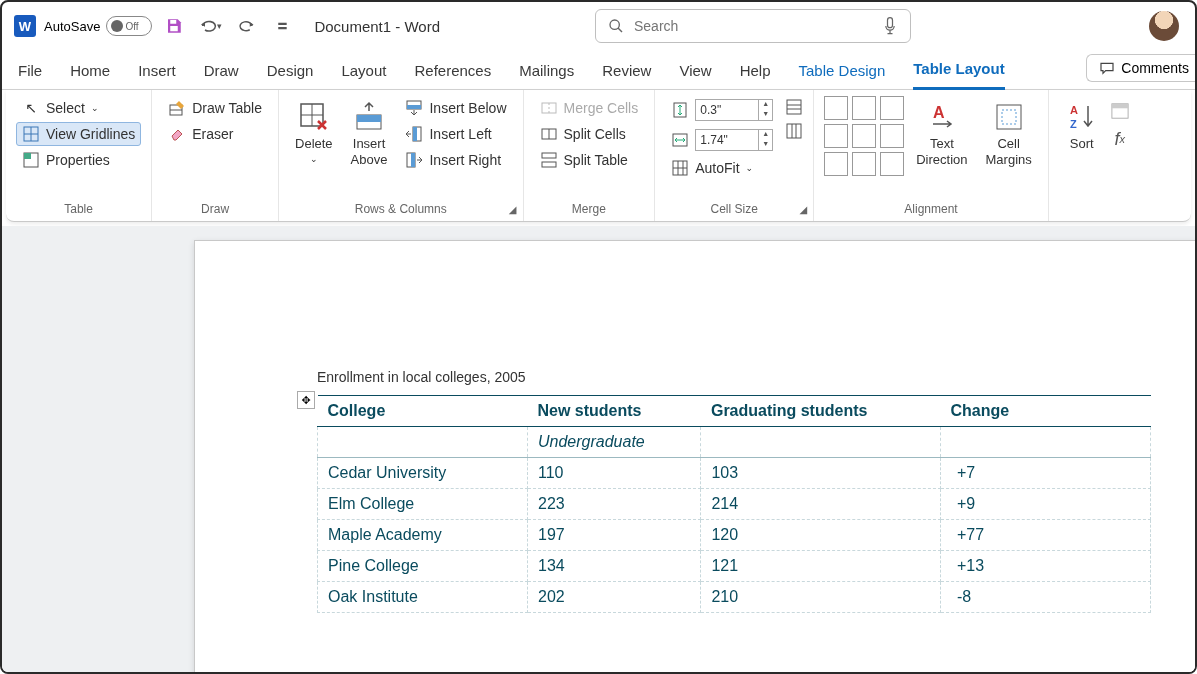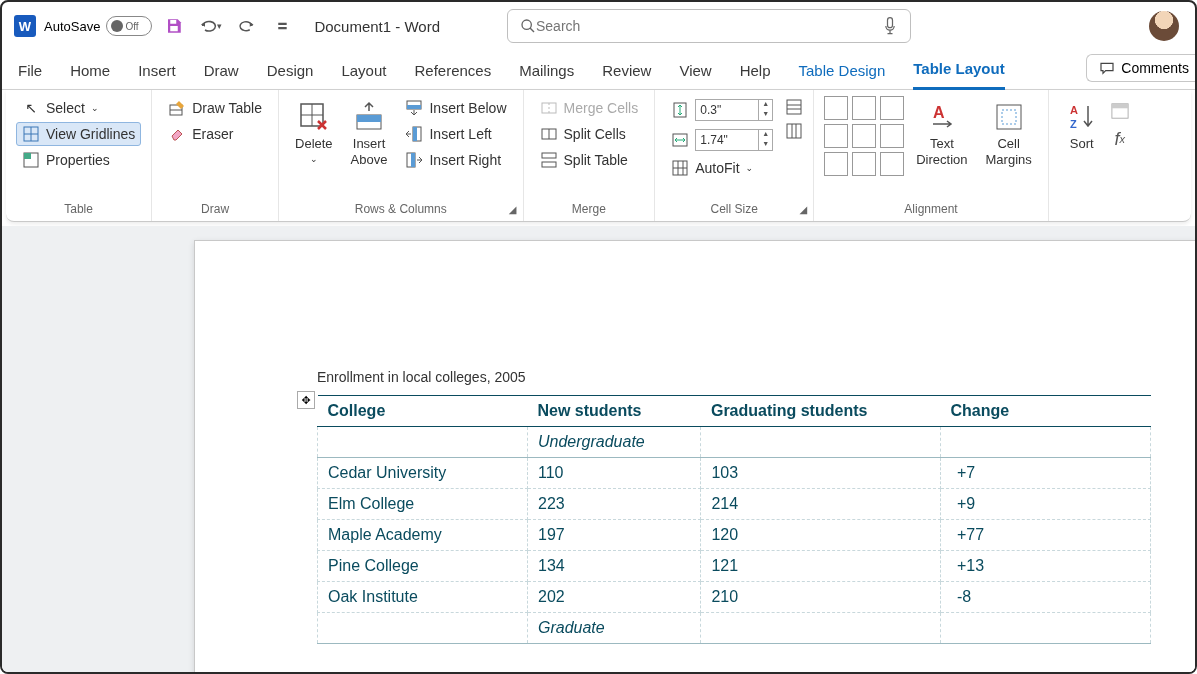--- a/index.html
+++ b/index.html
@@ -7,21 +7,21 @@
 
 
 .titlebar { height: 48px; display: flex; align-items: center; padding: 0 12px; gap: 8px; }
 .app-icon { width: 22px; height: 22px; background: #185abd; border-radius: 3px; display: flex; align-items: center; justify-content: center; color: #fff; font-weight: bold; font-size: 13px; }
 .autosave { display: flex; align-items: center; gap: 6px; font-size: 13px; }
 .toggle { width: 46px; height: 20px; border: 1px solid #888; border-radius: 10px; display: flex; align-items: center; padding: 1px 4px; font-size: 10px; color: #666; gap: 2px; }
 .toggle-knob { width: 12px; height: 12px; background: #666; border-radius: 50%; }
 .qat-btn { width: 28px; height: 28px; display: flex; align-items: center; justify-content: center; color: #555; font-size: 16px; cursor: pointer; }
 .save-ic { width:18px; height:18px; }
 .doc-title { font-size: 15px; color: #333; margin-left: 10px; }
-.searchbox { margin-left: auto; width: 404px; height: 34px; border: 1px solid #bfbfbf; border-radius: 6px; display: flex; align-items: center; padding: 0 12px; background: #fff; }
+.searchbox { margin-left: auto; width: 316px; height: 34px; border: 1px solid #bfbfbf; border-radius: 6px; display: flex; align-items: center; padding: 0 12px; gap: 10px; background: #fff; }
 .searchbox input { border: none; outline: none; flex: 1; font-size: 14px; background: transparent; }
 .avatar { width: 30px; height: 30px; border-radius: 50%; background: radial-gradient(circle at 50% 30%, #f2d5b8 35%, #6b4b38 36%); margin-left: 230px; margin-right: 4px; }
 
 
 .tabs { height: 40px; display: flex; align-items: flex-end; padding: 0 16px; gap: 28px; border-bottom: 1px solid #d0d0d0; position: relative; }
 .tab { font-size: 15px; color: #3a3a3a; padding-bottom: 10px; cursor: pointer; white-space: nowrap; }
 .tab.ctx { color: #0f6cbd; }
 .tab.active { color: #0f6cbd; border-bottom: 3px solid #0f6cbd; margin-bottom: -1px; font-weight: 700; }
 .comments-pill { position: absolute; right: -2px; top: 4px; border: 1px solid #c7c7c7; border-radius: 6px 0 0 6px; border-right: none; padding: 5px 8px 5px 12px; display: flex; align-items: center; gap: 6px; font-size: 14px; }
 
@@ -459,23 +459,17 @@
               <td>134</td>
               <td>121</td>
               <td class="change">+13</td>
             </tr>
             <tr>
               <td>Oak Institute</td>
               <td>202</td>
               <td>210</td>
               <td class="change">  -8</td>
             </tr>
-            <tr class="subhead">
-              <td></td>
-              <td>Graduate</td>
-              <td></td>
-              <td></td>
-            </tr>
           </tbody>
       </table>
     </div>
   </div>
 </div>
 
 </body></html>

